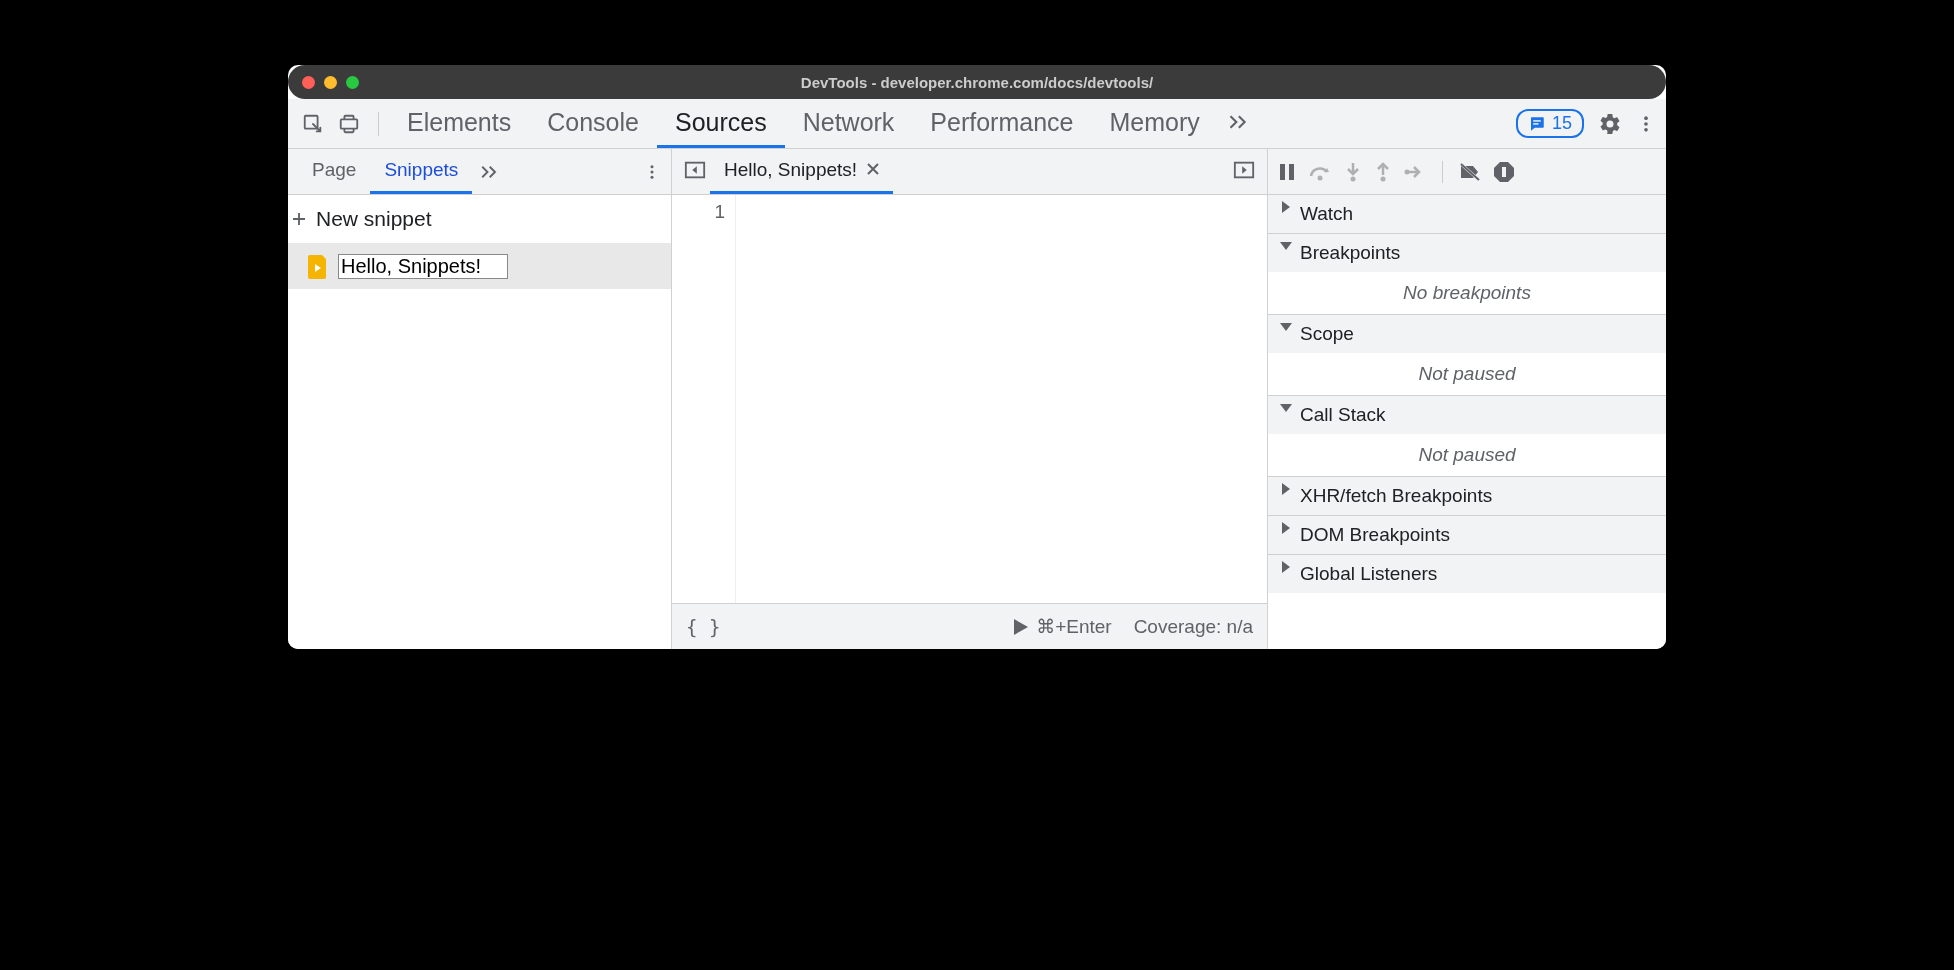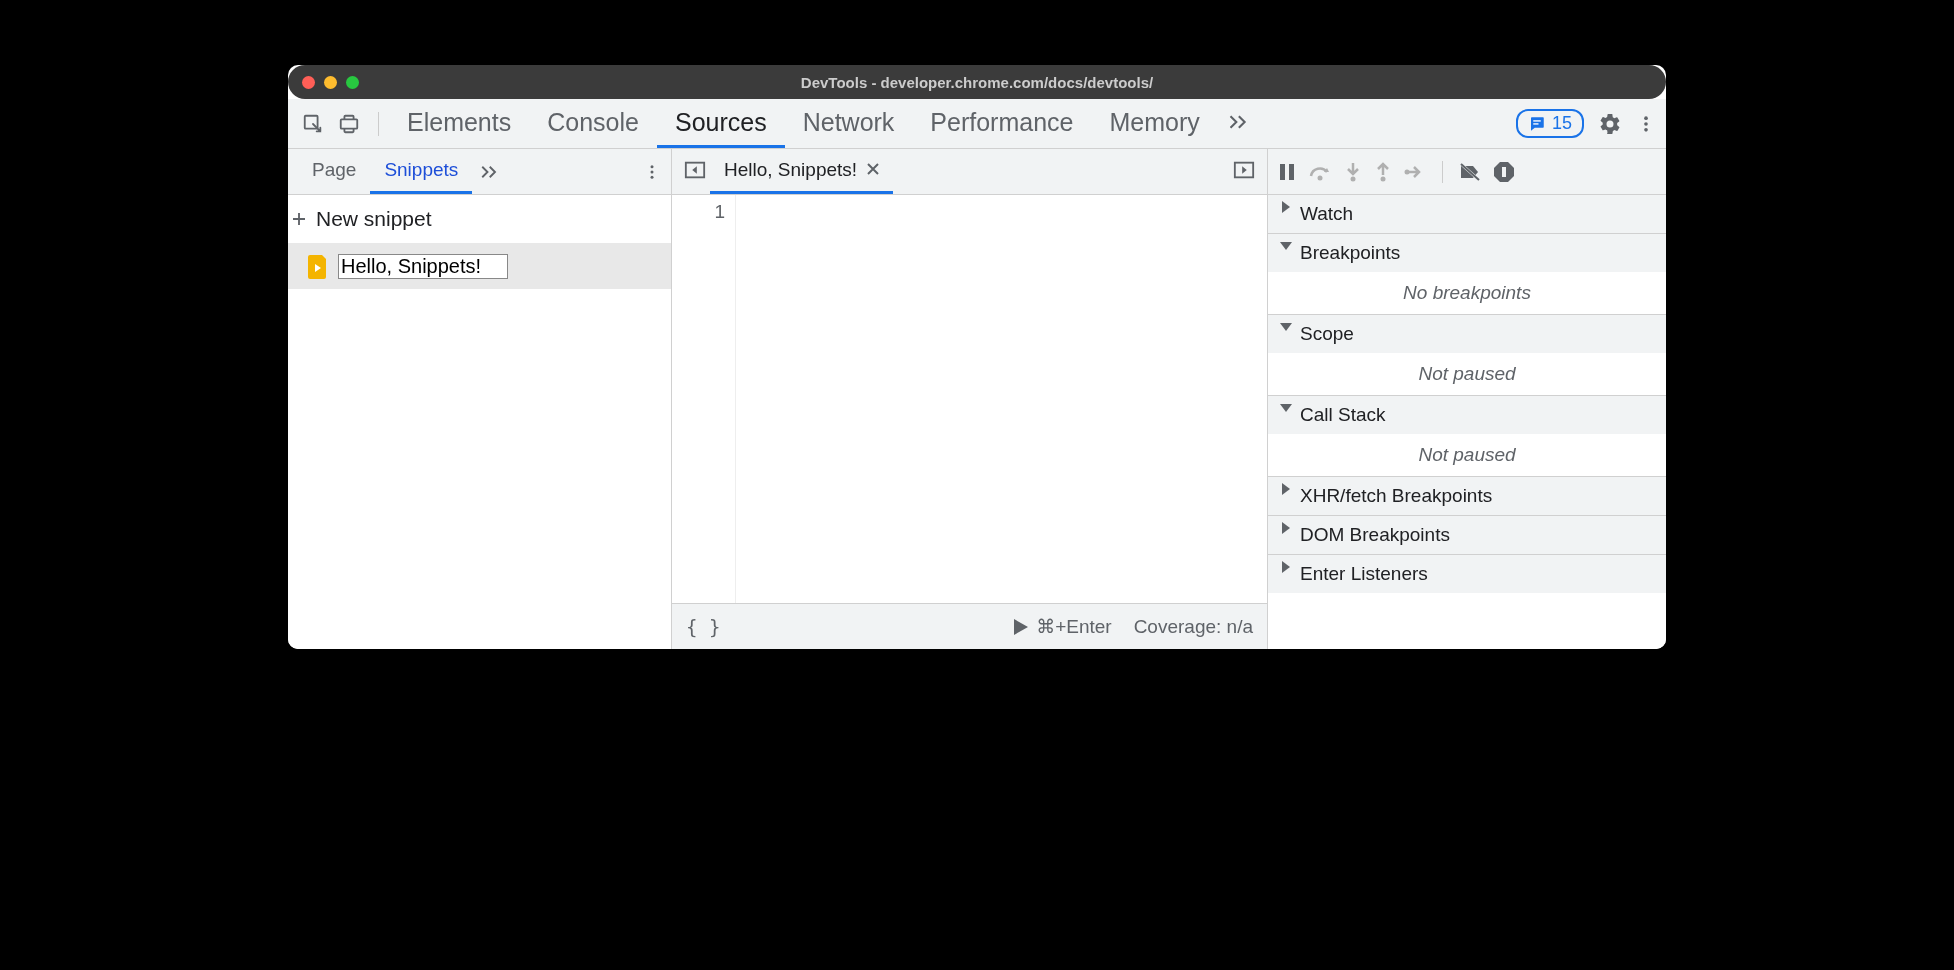--- a/index.html
+++ b/index.html
@@ -294,18 +294,18 @@
       </div>
       <div class="section">
         <div class="section-header collapsed">
           <span class="tri"></span>
           <span>DOM Breakpoints</span>
         </div>
       </div>
       <div class="section" style="border-bottom:none;">
         <div class="section-header collapsed">
           <span class="tri"></span>
-          <span>Enter Listeners</span>
+          <span>Global Listeners</span>
         </div>
       </div>
     </div>
   </div>
 </div>
 
 </body></html>

